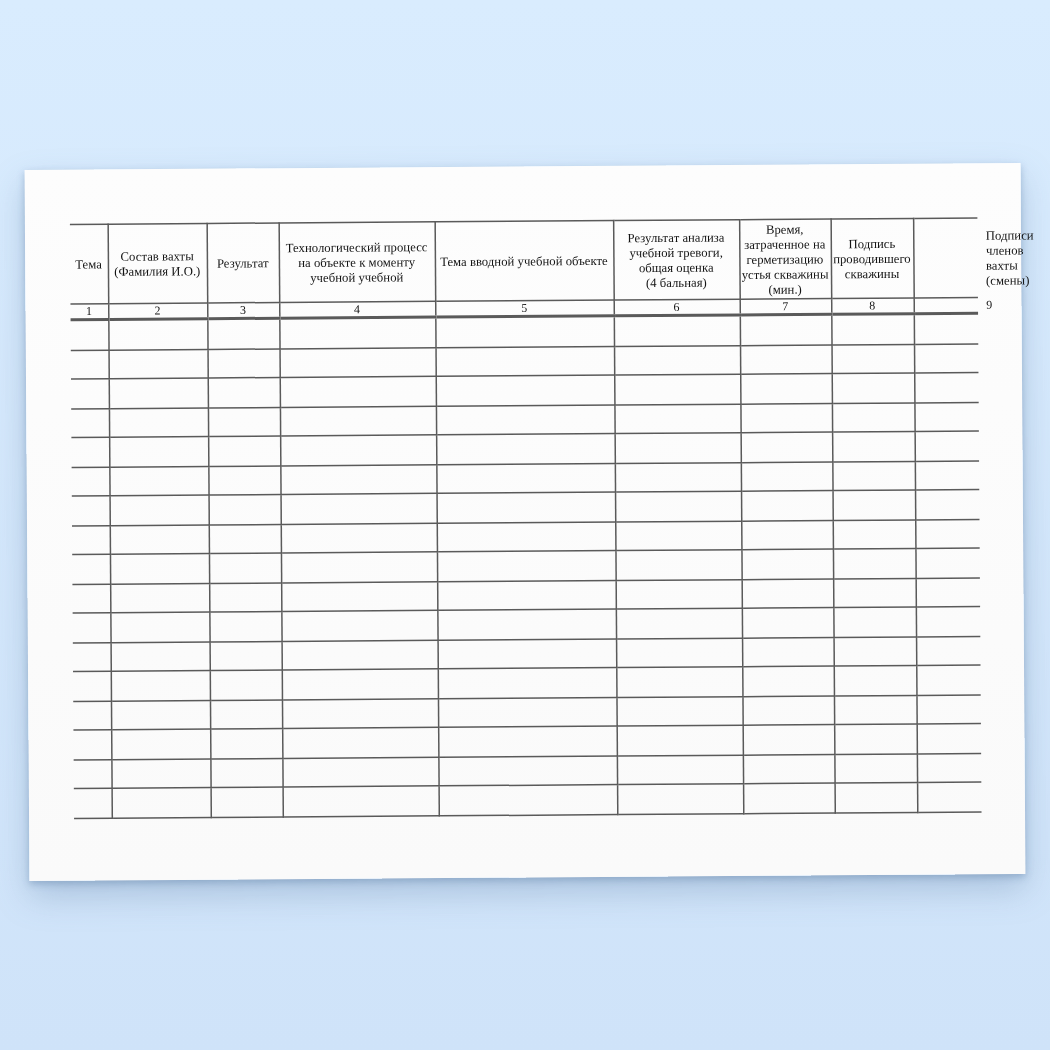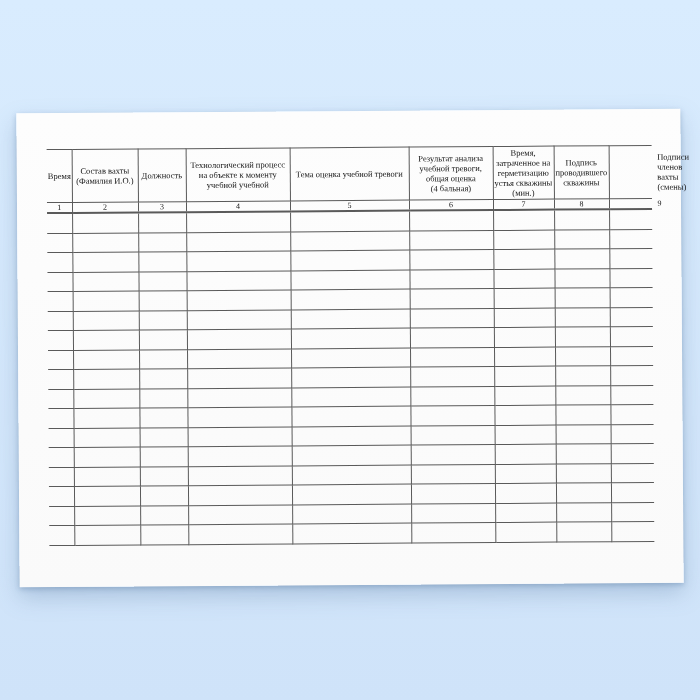--- a/index.html
+++ b/index.html
@@ -72,28 +72,28 @@
       <col style="width:48px">
       <col style="width:104px">
       <col style="width:119px">
       <col style="width:84px">
       <col style="width:61px">
       <col style="width:55px">
       <col style="width:43px">
     </colgroup>
     <thead>
       <tr class="header-row">
-        <th>Время</th>
+        <th>Тема</th>
         <th>Состав вахты
 (Фамилия И.О.)</th>
-        <th>Должность</th>
+        <th>Результат</th>
         <th>Технологический процесс
 на объекте к моменту
 учебной учебной</th>
-        <th>Тема оценка учебной тревоги</th>
+        <th>Тема вводной учебной объекте</th>
         <th>Результат анализа
 учебной тревоги,
 общая оценка
 (4 бальная)</th>
         <th>Время,
 затраченное на
 герметизацию
 устья скважины
 (мин.)</th>
         <th>Подпись

